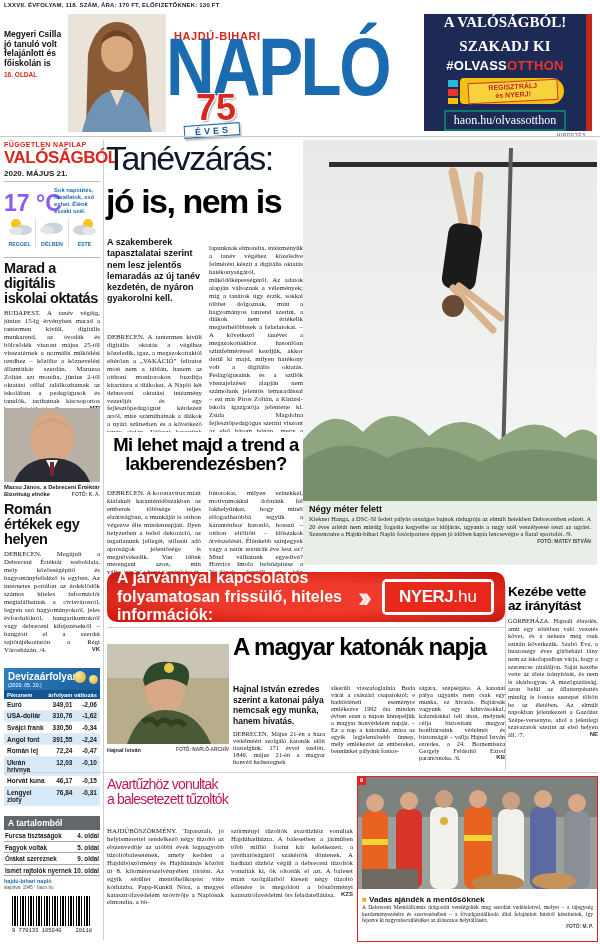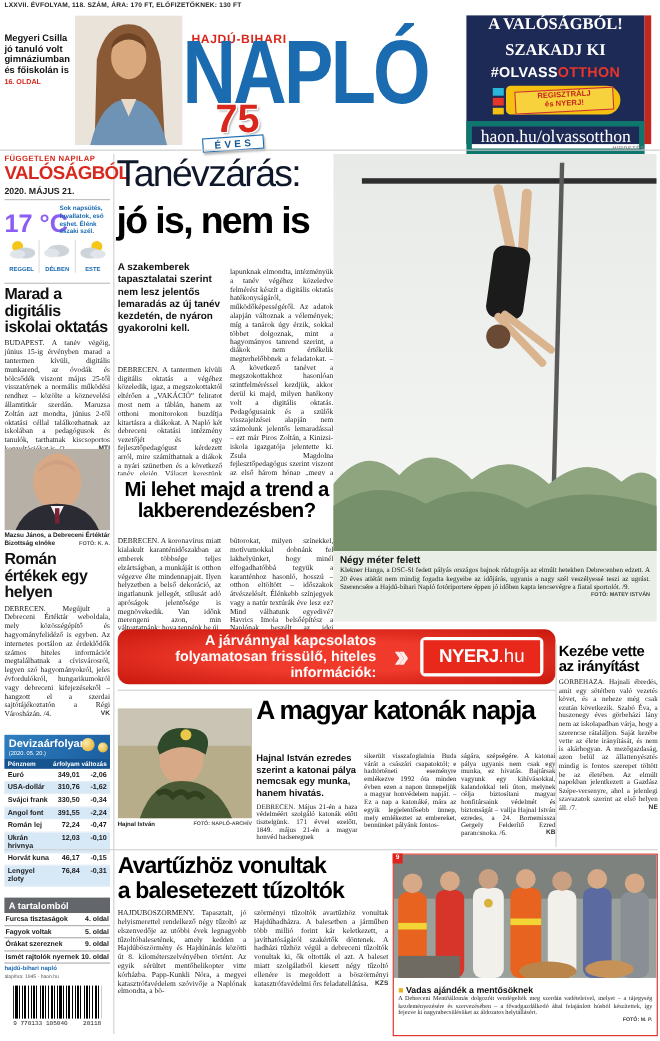--- a/index.html
+++ b/index.html
@@ -24,21 +24,21 @@
   .ad{left:424px;top:14px;width:162px;height:117px;background:#1e2a56;color:#fff;text-align:center;}
   .ad-l1{font-family:"Liberation Serif",serif;font-weight:bold;font-size:15px;margin-top:7px;line-height:1.15;}
   .ad-hash{font-size:13px;font-weight:bold;margin-top:2px;letter-spacing:.3px;}
   .ad-hash .r{color:#e8352a;}
   .hand{margin:5px auto 0;width:118px;height:26px;position:relative;}
   .hand .palm{position:absolute;left:14px;top:0;width:104px;height:26px;background:#f4c10f;border-radius:4px 13px 13px 4px;}
   .hand .sq1{position:absolute;left:2px;top:2px;width:10px;height:7px;background:#29b6d8;}
   .hand .sq2{position:absolute;left:2px;top:11px;width:10px;height:7px;background:#e8352a;}
   .hand .sq3{position:absolute;left:2px;top:20px;width:10px;height:6px;background:#f4c10f;}
   .hand .tag{position:absolute;left:22px;top:3px;width:88px;height:18px;border:1px solid #c33;color:#c3261c;font-size:7px;font-weight:bold;line-height:1.2;padding-top:1px;transform:rotate(-3deg);background:#f8d23c;}
-  .ad-url{margin:6px auto 0;display:inline-block;border:5px solid #0f766e;font-family:"Liberation Serif",serif;font-size:16px;padding:1px 8px;}
+  .ad-url{margin:6px auto 0;display:inline-block;border:2px solid #0f766e;font-family:"Liberation Serif",serif;font-size:12px;padding:1px 8px;}
   .ad-strip{left:586px;top:14px;width:6px;height:117px;background:#c3261c;}
   .ad-label{left:500px;top:132px;width:86px;text-align:right;font-size:5px;color:#888;font-weight:bold;letter-spacing:.5px;}
 
   
   .vrule-left{left:103px;top:140px;width:1px;height:800px;background:#cfcfcf;}
   .vrule-right{left:505px;top:585px;width:1px;height:185px;background:#cfcfcf;}
   .soldier-rule{left:107px;top:627px;width:398px;height:1px;background:#cfcfcf;}
   .bottom-rule{left:4px;top:772px;width:594px;height:1px;background:#cfcfcf;}
 
   
@@ -106,21 +106,21 @@
 
   
   .photo{left:303px;top:140px;width:294px;height:361px;}
   .photo-cap{left:303px;top:501px;width:294px;height:64px;background:#e9eee6;padding:3px 6px;box-sizing:border-box;}
   .pc-title{font-size:9px;font-weight:bold;color:#111;}
   .pc-body{font-size:6.4px;line-height:1.2;margin-top:1px;}
   .pc-credit{text-align:right;font-size:5px;font-weight:bold;color:#444;}
 
   
   .banner{left:107px;top:572px;width:398px;height:50px;background:radial-gradient(ellipse at center,#ef3a2c 40%,#c8170d);border-radius:10px;display:flex;align-items:center;padding:0 10px;box-sizing:border-box;color:#fff;}
-  .bn-text{width:225px;font-size:13px;font-weight:bold;line-height:1.15;text-align:right;}
+  .bn-text{width:225px;font-size:16px;font-weight:bold;line-height:1.15;text-align:left;}
   .bn-chev{font-size:30px;font-weight:bold;line-height:1;opacity:.9;letter-spacing:-6px;width:40px;text-align:center;}
   .bn-logo-wrap{width:112px;height:36px;background:#fff;border-radius:5px;padding:3px;box-sizing:border-box;}
   .bn-logo{width:100%;height:100%;background:#e8281b;color:#fff;display:flex;align-items:center;justify-content:center;font-size:17px;}
   .bn-logo b{font-weight:bold;letter-spacing:-.5px;}
   .bn-logo span{font-weight:normal;}
 
   
   .right-title{left:508px;top:585px;width:92px;font-size:13.5px;font-weight:bold;line-height:1.05;letter-spacing:-.4px;color:#000;}
   .right-body{left:508px;top:617px;width:90px;height:150px;font-size:6.5px;}
 
@@ -129,40 +129,40 @@
   .soldier-capline{left:107px;top:747px;width:122px;font-size:5.5px;font-weight:bold;color:#222;}
   .soldier-capline .credit{float:right;color:#555;font-size:4.8px;}
   .soldier-title{left:233px;top:633px;width:272px;font-size:24px;font-weight:bold;letter-spacing:-1px;color:#000;}
   .sol-col{top:684px;height:86px;font-size:6.4px;}
   .sol-sf{font-weight:bold;font-family:"Liberation Sans",sans-serif;font-size:8.5px;line-height:1.25;margin-bottom:3px;color:#111;}
   .sol1{left:233px;width:92px;}
   .sol2{left:331px;width:84px;}
   .sol3{left:419px;width:86px;}
 
   
-  .fire-title{left:107px;top:777px;width:250px;font-size:21px;font-weight:bold;letter-spacing:-.8px;line-height:1.07;color:#000000;}
+  .fire-title{left:107px;top:777px;width:250px;font-size:14px;font-weight:normal;letter-spacing:-.8px;line-height:1.07;color:#be185d;}
   .fire-c1{left:107px;top:827px;width:117px;height:100px;}
   .fire-c2{left:231px;top:827px;width:122px;height:100px;}
 
   
   .rescue{left:357px;top:776px;width:241px;height:166px;border:1px solid #e0231c;box-sizing:border-box;background:#fff;}
   .rescue-marker{position:absolute;left:-1px;top:-1px;width:9px;height:9px;background:#e0231c;color:#fff;font-size:6px;font-weight:bold;text-align:center;line-height:9px;}
   .rescue-cap{padding:2px 4px;}
   .rc-title{font-size:8px;font-weight:bold;color:#111;}
   .rc-title .dot{color:#e8b117;}
   .rc-body{font-size:5.6px;line-height:1.2;}
   .rc-credit{text-align:right;font-size:4.8px;font-weight:bold;color:#444;}
 </style>
 </head>
 <body>
 
 <div class="abs topbar">LXXVII. ÉVFOLYAM, 118. SZÁM, ÁRA: 170 FT, ELŐFIZETŐKNEK: 130 FT</div>
 
 <div class="abs promo-text">
-  <span>Megyeri Csilla jó tanuló volt gimnáziumban és főiskolán is</span>
+  <span>Megyeri Csilla jó tanuló volt felajánlott és főiskolán is</span>
   <div class="promo-page">16. OLDAL</div>
 </div>
 <div class="abs promo-photo">
   <svg width="98" height="118" viewBox="0 0 98 118">
     <rect width="98" height="118" fill="#e9e3da"></rect>
     <path d="M18 118 L20 40 Q28 8 49 8 Q72 8 78 42 L82 118 Z" fill="#8a5a36"></path>
     <ellipse cx="49" cy="38" rx="16" ry="20" fill="#d9a87c"></ellipse>
     <path d="M33 30 Q49 14 65 30 Q63 18 49 16 Q35 18 33 30Z" fill="#6e4325"></path>
     <path d="M14 118 Q24 76 49 76 Q74 76 84 118 Z" fill="#6f93b5"></path>
     <path d="M42 76 L49 92 L56 76 Z" fill="#e8d9c8"></path>

